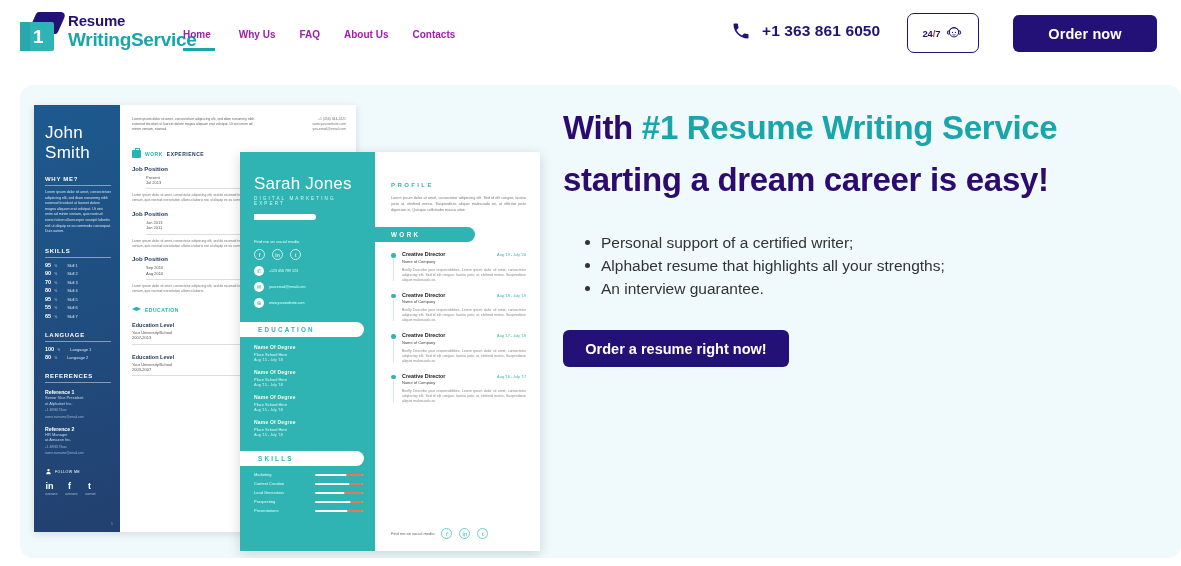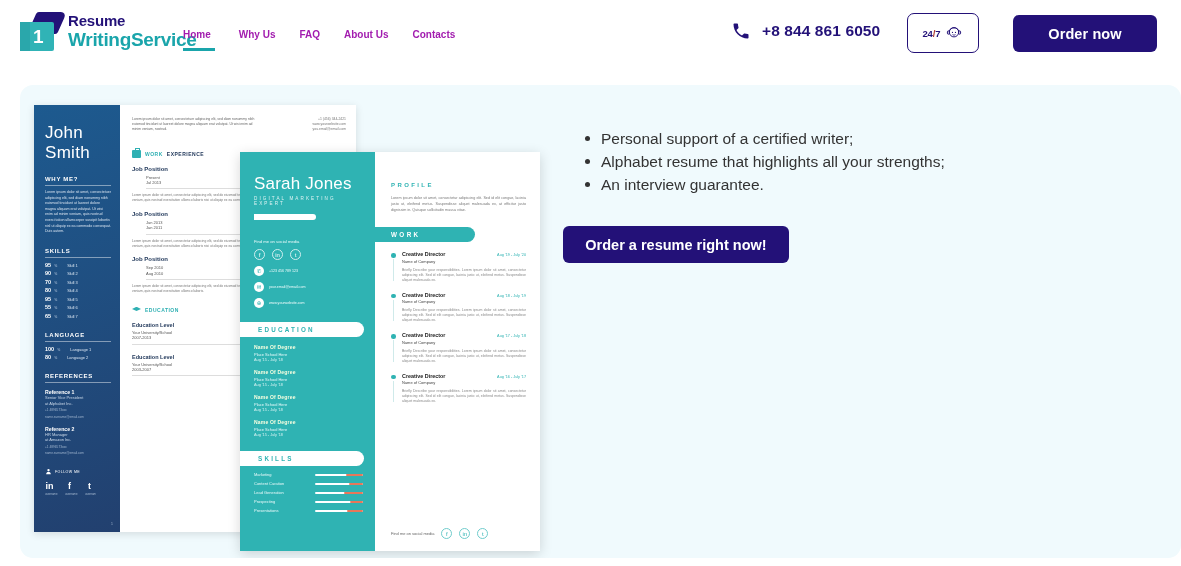--- a/index.html
+++ b/index.html
@@ -226,21 +226,21 @@
       <a href="#">Why Us</a>
       <a href="#">FAQ</a>
       <a href="#">About Us</a>
       <a href="#">Contacts</a>
     </nav>
 
     <div class="phone-wrap">
       <svg class="phone-ico" viewBox="0 0 24 24">
         <path fill="#231178" d="M6.6 10.8c1.4 2.8 3.8 5.1 6.6 6.6l2.2-2.2c.3-.3.7-.4 1-.2 1.1.4 2.4.6 3.6.6.6 0 1 .4 1 1V20c0 .6-.4 1-1 1C10.6 21 3 13.4 3 4c0-.6.4-1 1-1h3.4c.6 0 1 .4 1 1 0 1.3.2 2.5.6 3.6.1.3 0 .7-.2 1l-2.2 2.2z"></path>
       </svg>
-      <span class="phone-num">+8 844 861 6050</span>
+      <span class="phone-num">+1 363 861 6050</span>
     </div>
 
     <div class="support-badge">
       <span class="txt"><span>24</span><span class="sl">/</span><span>7</span></span>
       <svg width="20" height="18" viewBox="0 0 24 24">
         <circle cx="12" cy="11" r="6.2" fill="none" stroke="#231178" stroke-width="1.3"></circle>
         <path d="M5.4 9.5c1.2-3 3.6-4.4 6.6-4.4s5.4 1.4 6.6 4.4" fill="none" stroke="#231178" stroke-width="1.3"></path>
         <rect x="3.2" y="9.2" width="2.6" height="4.4" rx="1.3" fill="none" stroke="#231178" stroke-width="1.3"></rect>
         <rect x="18.2" y="9.2" width="2.6" height="4.4" rx="1.3" fill="none" stroke="#231178" stroke-width="1.3"></rect>
         <circle cx="10" cy="11.2" r="0.8" fill="#231178"></circle>
@@ -533,20 +533,24 @@
         <div class="r2-foot">
           <span class="lbl">Find me on social media</span>
           <span class="c">f</span>
           <span class="c">in</span>
           <span class="c">t</span>
         </div>
       </div>
     </div>
 
     <div class="hero-right">
+      <div class="hero-title">
+        <span>With </span><span class="teal">#1 Resume Writing Service</span><br>
+        <span>starting a dream career is easy!</span>
+      </div>
       <ul class="hero-list">
         <li>Personal support of a certified writer;</li>
         <li>Alphabet resume that highlights all your strengths;</li>
         <li>An interview guarantee.</li>
       </ul>
       <button class="cta-btn">Order a resume right now!</button>
     </div>
 
   </div>
 </div>

